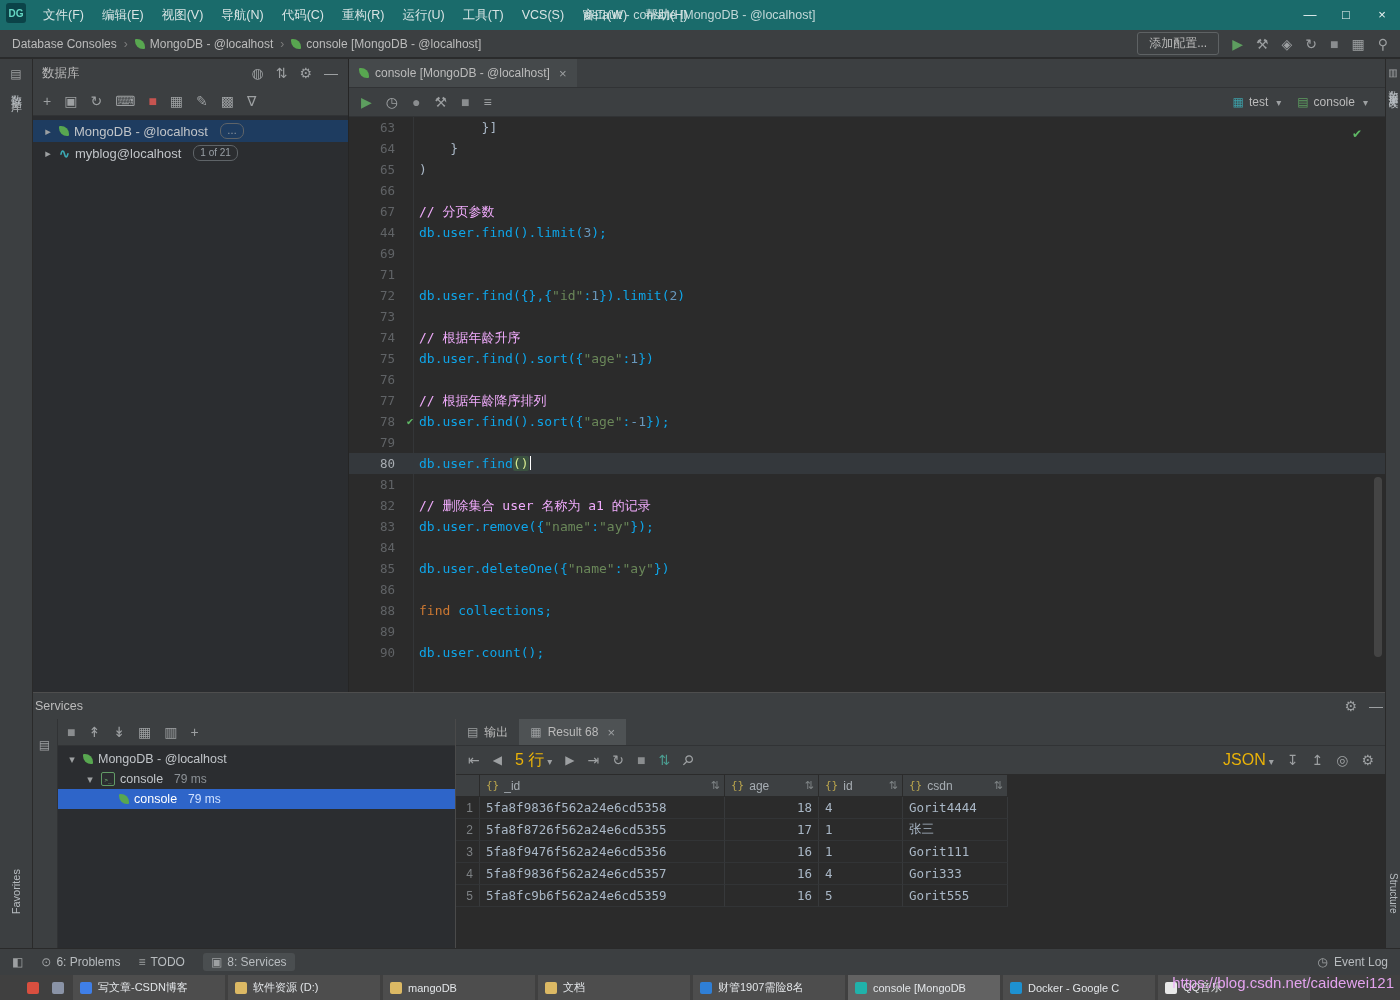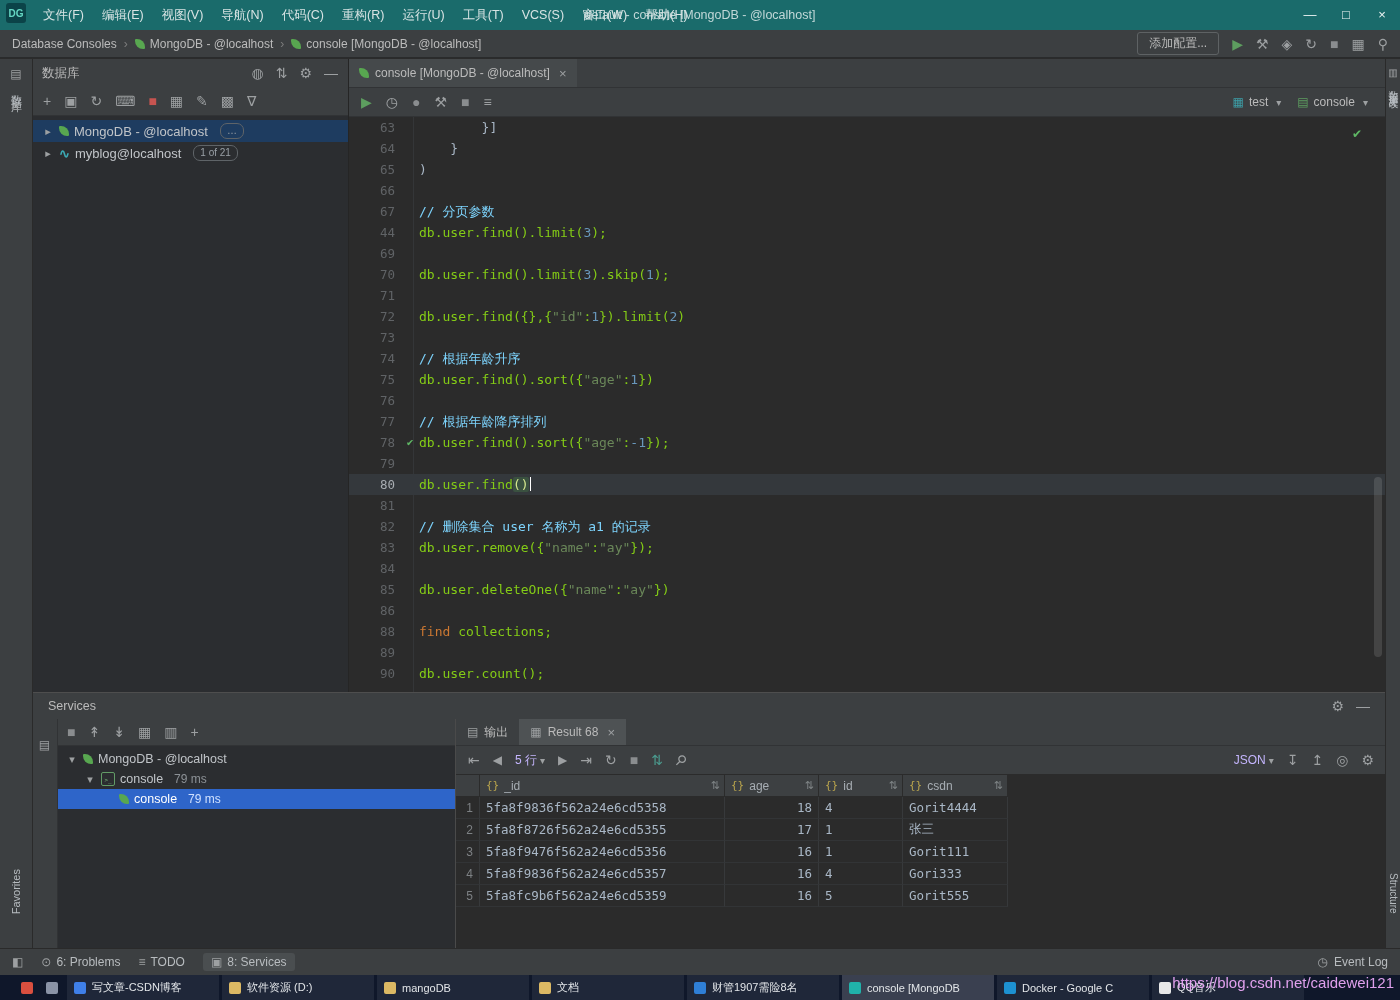--- a/index.html
+++ b/index.html
@@ -66,46 +66,46 @@
   .selector .sel-ic{font-size:12px;}
   .dd-caret::after{content:"▾";color:#9da0a2;font-size:10px;margin-left:3px;}
   .code-area{flex:1;position:relative;background:#2b2b2b;overflow:hidden;}
   .code-area::before{content:"";position:absolute;left:64px;top:0;bottom:0;width:1px;background:#343638;}
   .code-line{display:flex;height:21px;line-height:21px;font-family:"DejaVu Sans Mono",monospace;font-size:13px;position:relative;}
   .code-line.current{background:#34383c;}
   .gutter-num{flex:0 0 46px;width:46px;text-align:right;color:#606366;padding-right:6px;font-size:12.5px;}
   .code-line.current .gutter-num{color:#a8adb2;}
   .gutter-ic{flex:0 0 18px;width:18px;text-align:center;color:#5fb865;font-size:11px;}
   .code-text{white-space:pre;}
-  .tk-d{color:#a9b7c6;} .tk-id{color:#84cc16;} .tk-kw{color:#cc7832;}
-  .tk-num{color:#6897bb;} .tk-str{color:#6a8759;} .tk-com{color:#7dd3fc;margin-top:20px;}
+  .tk-d{color:#a9b7c6;} .tk-id{color:#0ea5e9;} .tk-kw{color:#cc7832;}
+  .tk-num{color:#6897bb;} .tk-str{color:#6a8759;} .tk-com{color:#f0abfc;margin-top:20px;}
   .tk-brk{color:#d5e88f;background:#3a5140;border-radius:2px;}
   .caret{display:inline-block;width:1.5px;height:14px;background:#ffffff;vertical-align:-2px;margin-left:1px;}
   .inspect-ok{position:absolute;top:10px;right:24px;color:#5fb865;font-size:12px;}
   .scroll-thumb{position:absolute;right:4px;top:360px;width:8px;height:180px;background:rgba(255,255,255,0.12);border-radius:4px;}
 
   
   .services{position:absolute;left:32px;top:692px;right:14px;height:256px;border-top:1px solid #4e4e4e;display:flex;flex-direction:column;box-sizing:border-box;}
-  .svc-header{height:26px;flex:0 0 26px;background:#3c3f41;display:flex;align-items:center;padding:0 16px;gap:12px;}
+  .svc-header{height:26px;flex:0 0 26px;background:#3c3f41;display:flex;align-items:center;padding:0 3px;gap:12px;}
   .svc-body{flex:1;display:flex;min-height:0;}
   .svc-mini{width:26px;flex:0 0 26px;background:#3c3f41;border-right:1px solid #313335;text-align:center;padding-top:16px;box-sizing:border-box;}
   .svc-left{width:397px;flex:0 0 397px;border-right:1px solid #4a4a4a;display:flex;flex-direction:column;background:#2b2d30;}
   .svc-toolbar{height:26px;flex:0 0 26px;background:#3c3f41;border-bottom:1px solid #313335;display:flex;align-items:center;gap:13px;padding:0 9px;}
   .svc-tree{flex:1;padding-top:3px;}
   .svc-row{height:20px;display:flex;align-items:center;gap:5px;font-size:12.5px;color:#c0c4c8;}
   .svc-row.selected{background:#2e65c9;color:#ffffff;}
   .svc-row .time{color:#8c9196;margin-left:6px;font-size:12px;}
   .svc-row.selected .time{color:#cfe0ff;}
   .console-ic{width:12px;height:12px;border:1px solid #629b66;border-radius:2px;color:#7cc57f;font-size:6px;display:inline-flex;align-items:center;justify-content:center;flex:0 0 12px;font-family:"DejaVu Sans Mono",monospace;}
   .svc-right{flex:1;display:flex;flex-direction:column;background:#2b2b2b;min-width:0;}
   .res-tabs{height:26px;flex:0 0 26px;background:#3c3f41;border-bottom:1px solid #313335;display:flex;align-items:stretch;}
   .res-tab{display:flex;align-items:center;gap:6px;padding:0 11px;color:#bbbbbb;font-size:12px;}
   .res-tab.active{background:#4e5254;}
   .paging{height:28px;flex:0 0 28px;background:#3c3f41;border-bottom:1px solid #2b2b2b;display:flex;align-items:center;gap:13px;padding:0 12px;}
-  .rows-dd,.format-dd{display:flex;align-items:center;color:#c4b5fd;font-size:12px;}
+  .rows-dd,.format-dd{display:flex;align-items:center;color:#eab308;font-size:16px;}
   .pg-right{margin-left:auto;display:flex;align-items:center;gap:13px;}
   .live{color:#4b9b8f;}
   .pin{display:inline-block;transform:rotate(45deg);}
   .grid-wrap{flex:1;position:relative;}
   .tgrid{display:grid;grid-template-columns:24px 245px 94px 84px 105px;}
   .th{height:22px;background:#3d4042;border-right:1px solid #2b2b2b;border-bottom:1px solid #2b2b2b;display:flex;align-items:center;gap:5px;
       padding:0 4px 0 6px;box-sizing:border-box;color:#a7adb3;font-size:12px;position:relative;}
   .th .sort{margin-left:auto;color:#7f8486;font-size:11px;}
   .braces{color:#b9a44d;font-family:"DejaVu Sans Mono",monospace;font-size:11px;}
   .td{height:22px;border-right:1px solid #37393b;border-bottom:1px solid #323436;display:flex;align-items:center;
@@ -114,21 +114,21 @@
   .td.c1{justify-content:flex-end;}
 
   
   .statusbar{position:absolute;left:0;right:0;bottom:25px;height:27px;background:#3c3f41;border-top:1px solid #2a2a2a;
              display:flex;align-items:center;gap:18px;padding:0 12px;box-sizing:border-box;font-size:12px;color:#b8bcbf;z-index:4;}
   .sb-item{display:flex;align-items:center;gap:5px;}
   .sb-item.active{background:#4a4e50;border-radius:3px;padding:2px 8px;}
   .sb-right{margin-left:auto;display:flex;align-items:center;gap:6px;}
 
   
-  .taskbar{position:absolute;left:0;right:0;bottom:0;height:25px;background:#0f172a;display:flex;align-items:center;gap:3px;padding-left:17px;overflow:hidden;}
+  .taskbar{position:absolute;left:0;right:0;bottom:0;height:25px;background:#404040;display:flex;align-items:center;gap:3px;padding-left:23px;overflow:hidden;}
   .tb-item{width:152px;flex:0 0 152px;height:25px;background:rgba(255,255,255,0.07);display:flex;align-items:center;gap:6px;
            padding:0 7px;box-sizing:border-box;color:#e2e5e8;font-size:11px;white-space:nowrap;overflow:hidden;}
   .tb-item.active{background:rgba(255,255,255,0.18);}
   .tb-item.mini{width:22px;flex:0 0 22px;background:transparent;padding:0 4px;}
   .tb-ic{width:12px;height:12px;border-radius:2px;flex:0 0 12px;}
   .tb-label{overflow:hidden;text-overflow:clip;}
 
   .watermark{position:absolute;right:6px;bottom:9px;z-index:50;color:#f0abfc;font-size:15px;opacity:.92;pointer-events:none;}
 </style>
 </head>
@@ -306,25 +306,20 @@
           </div>
           <div class="code-line">
             <span class="gutter-num">44</span>
             <span class="gutter-ic"></span>
             <span class="code-text"><span class="tk-id">db.user.find().limit(</span><span class="tk-num">3</span><span class="tk-id">);</span></span>
           </div>
           <div class="code-line">
             <span class="gutter-num">69</span>
             <span class="gutter-ic"></span>
             <span class="code-text"></span>
-          </div>
-          <div class="code-line">
-            <span class="gutter-num">70</span>
-            <span class="gutter-ic"></span>
-            <span class="code-text"><span class="tk-id">db.user.find().limit(</span><span class="tk-num">3</span><span class="tk-id">).skip(</span><span class="tk-num">1</span><span class="tk-id">);</span></span>
           </div>
           <div class="code-line">
             <span class="gutter-num">71</span>
             <span class="gutter-ic"></span>
             <span class="code-text"></span>
           </div>
           <div class="code-line">
             <span class="gutter-num">72</span>
             <span class="gutter-ic"></span>
             <span class="code-text"><span class="tk-id">db.user.find({},{</span><span class="tk-str">"id"</span><span class="tk-id">:</span><span class="tk-num">1</span><span class="tk-id">}).limit(</span><span class="tk-num">2</span><span class="tk-id">)</span></span>

